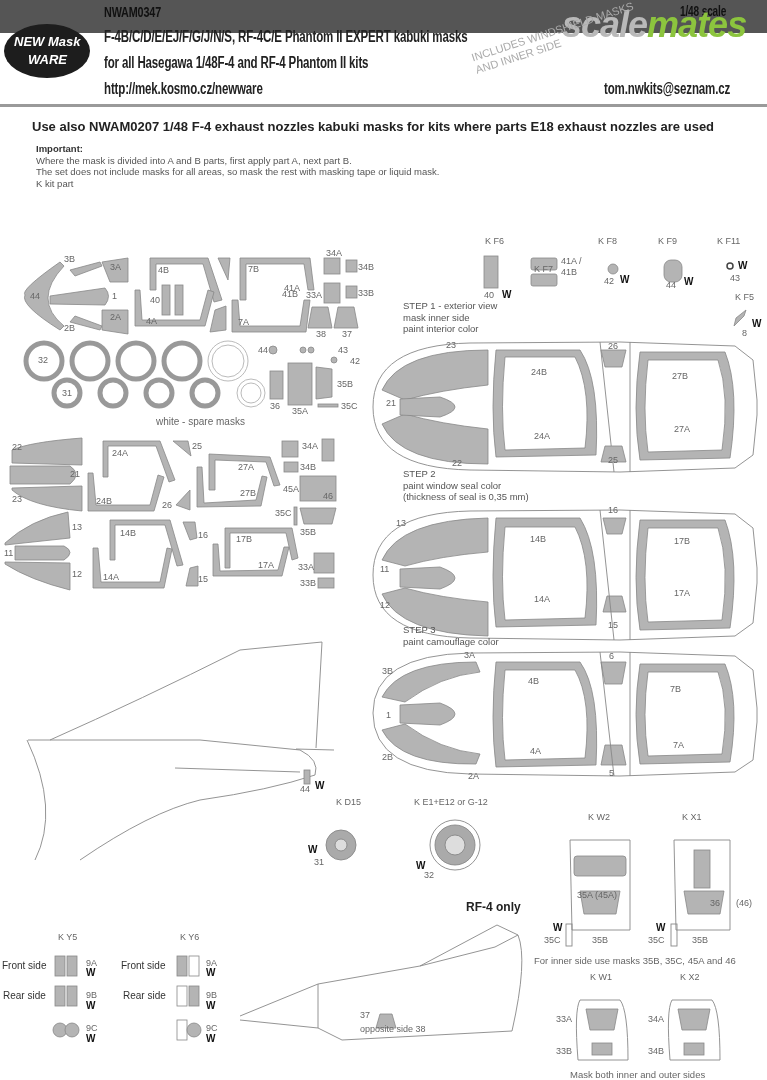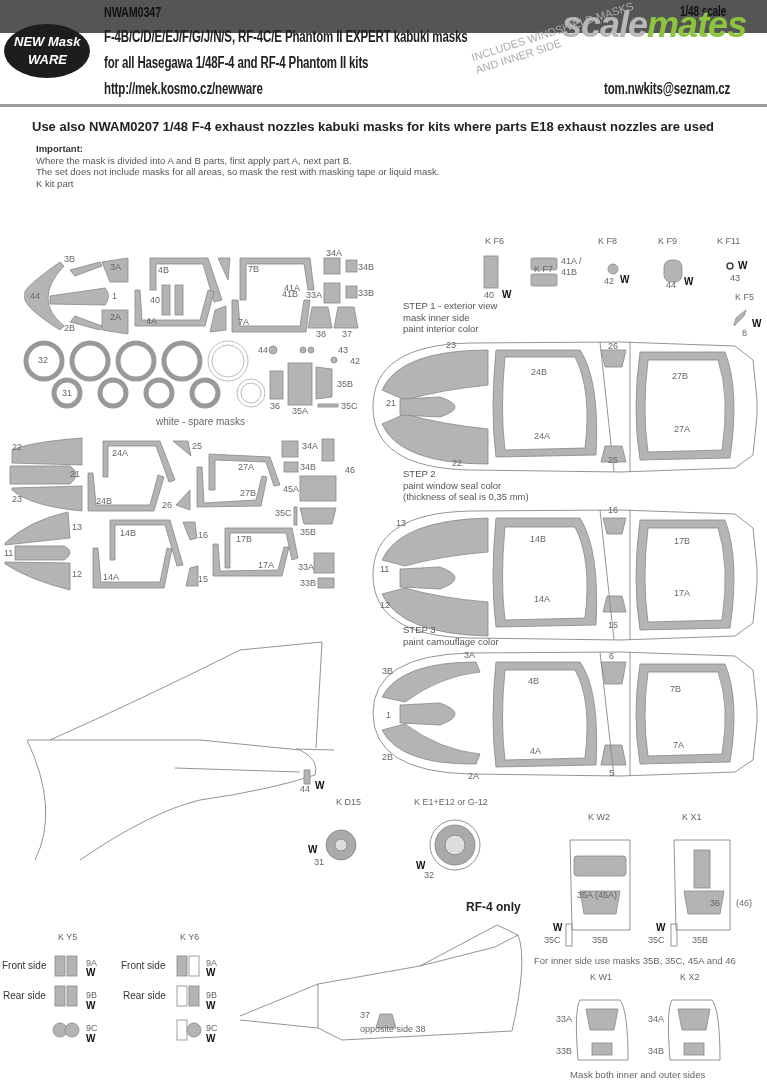--- a/index.html
+++ b/index.html
@@ -280,21 +280,21 @@
 <div class="abs lbl" style="left:70px;top:469px;">21</div>
 <div class="abs lbl" style="left:12px;top:494px;">23</div>
 <div class="abs lbl" style="left:112px;top:448px;">24A</div>
 <div class="abs lbl" style="left:96px;top:496px;">24B</div>
 <div class="abs lbl" style="left:192px;top:441px;">25</div>
 <div class="abs lbl" style="left:162px;top:500px;">26</div>
 <div class="abs lbl" style="left:238px;top:462px;">27A</div>
 <div class="abs lbl" style="left:240px;top:488px;">27B</div>
 <div class="abs lbl" style="left:302px;top:441px;">34A</div>
 <div class="abs lbl" style="left:300px;top:462px;">34B</div>
-<div class="abs lbl" style="left:323px;top:465px;margin-left:22px;">46</div>
+<div class="abs lbl" style="left:323px;top:491px;">46</div>
 <div class="abs lbl" style="left:283px;top:484px;">45A</div>
 <div class="abs lbl" style="left:275px;top:508px;">35C</div>
 <div class="abs lbl" style="left:300px;top:527px;">35B</div>
 
 <div class="abs lbl" style="left:72px;top:522px;">13</div>
 <div class="abs lbl" style="left:4px;top:548px;">11</div>
 <div class="abs lbl" style="left:72px;top:569px;">12</div>
 <div class="abs lbl" style="left:120px;top:528px;">14B</div>
 <div class="abs lbl" style="left:103px;top:572px;">14A</div>
 <div class="abs lbl" style="left:198px;top:530px;">16</div>

